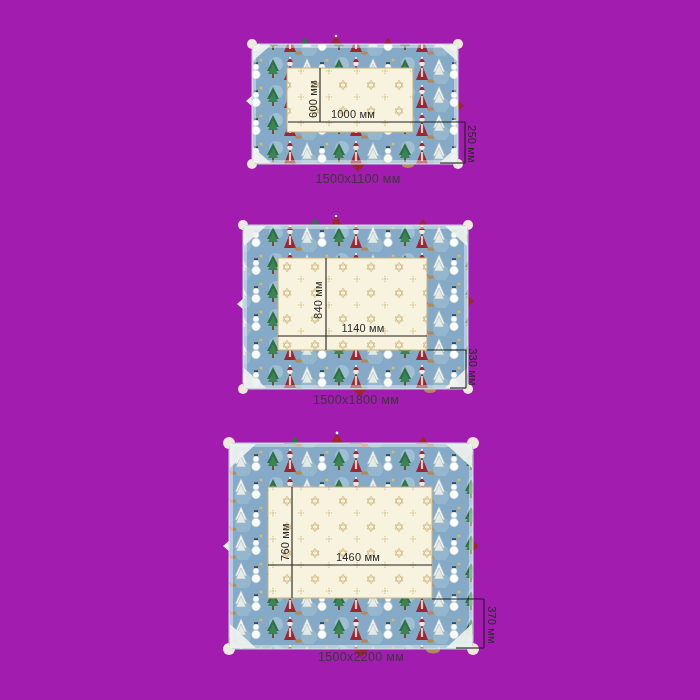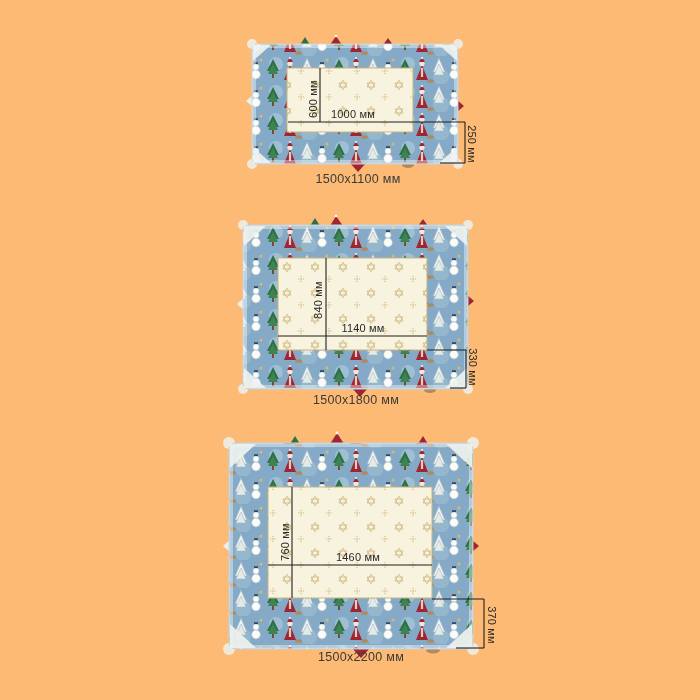--- a/index.html
+++ b/index.html
@@ -1,16 +1,16 @@
 <!DOCTYPE html>
 <html><head>
 <meta charset="utf-8">
 <style>
   html,body{margin:0;padding:0;background:#ffffff;}
-  .page{position:relative;width:700px;height:700px;background:#fdba74;overflow:hidden;
+  .page{position:relative;width:700px;height:700px;background:#a21caf;overflow:hidden;
         font-family:"Liberation Sans", sans-serif;}
   svg{display:block;}
   .dim-label{font-family:"Liberation Sans", sans-serif;font-size:11px;fill:#2a2a2a;letter-spacing:.2px;}
   .caption{font-family:"Liberation Sans", sans-serif;font-size:12.5px;fill:#3a3a3a;letter-spacing:.3px;}
   .dimline{stroke:#1f1f1f;stroke-width:1.1;fill:none;}
 </style>
 </head>
 <body>
 
 <div class="page">

